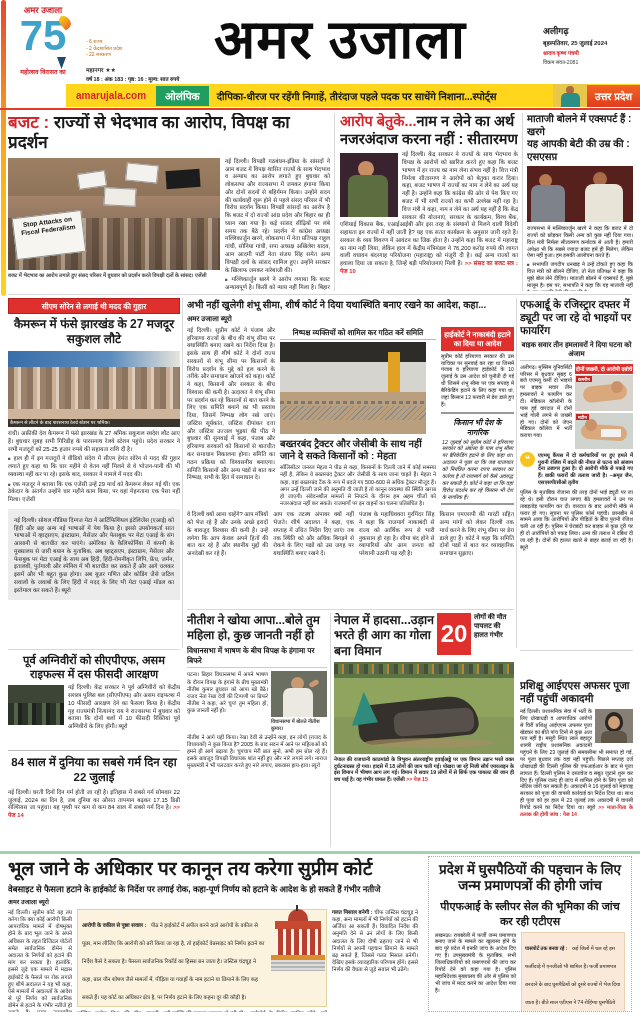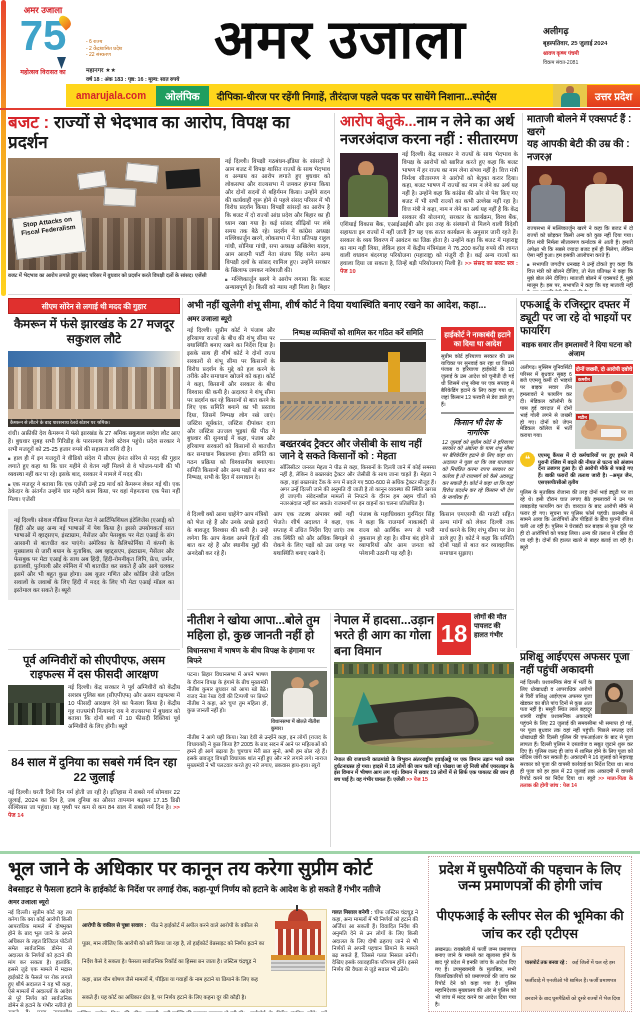--- a/index.html
+++ b/index.html
@@ -115,21 +115,21 @@
       <span>नई दिल्ली। केंद्र सरकार ने राज्यों के साथ भेदभाव के विपक्ष के आरोपों को खारिज करते हुए कहा कि बजट भाषण में हर राज्य का नाम लेना संभव नहीं है। वित्त मंत्री निर्मला सीतारमण ने आरोपों को बेतुका करार दिया। कहा, बजट भाषण में राज्यों का नाम न लेने का अर्थ यह नहीं है। उन्होंने कहा कि कांग्रेस की ओर से पेश किए गए बजट में भी सभी राज्यों का कभी उल्लेख नहीं रहा है।</span>
       <span>वित्त मंत्री ने कहा, नाम न लेने का अर्थ यह नहीं है कि केंद्र सरकार की योजनाएं, सरकार के कार्यक्रम, विश्व बैंक, एशियाई विकास बैंक, एआईआईबी और इस तरह के संस्थानों से मिलने वाली विदेशी सहायता इन राज्यों में नहीं जाती है? यह एक सतत कार्यक्रम के अनुसार जारी रहते हैं। सरकार के व्यय विवरण में आवंटन का जिक्र होता है। उन्होंने कहा कि बजट में महाराष्ट्र का नाम नहीं लिया, लेकिन हाल में केंद्रीय मंत्रिमंडल ने 76,200 करोड़ रुपये की लागत वाली वधावन बंदरगाह परियोजना (महाराष्ट्र) को मंजूरी दी है। कई अन्य राज्यों का हवाला दिया जा सकता है, जिन्हें बड़ी परियोजनाएं मिली हैं।</span>
       <span class="red b">&gt;&gt; संसद का बजट सत्र : पेज 10</span>
     </div>
   </div>
   <div class="abs vline" style="left:522px;top:113px;height:178px"></div>
 
   <div class="abs ovh" style="left:527px;top:113px;width:106px;height:178px">
     <div class="xb" style="font-size:10px;line-height:1.25">
       <div>माताजी बोलने में एक्सपर्ट हैं : खरगे</div>
-      <div>यह आपकी बेटी की उम्र की : नजरअ़</div>
+      <div>यह आपकी बेटी की उम्र की : एसएसप़</div>
     </div>
     <div class="ph" style="width:106px;height:56px;margin-top:3px;background:#56201d">
       <div class="abs" style="left:12px;top:8px;width:13px;height:13px;border-radius:50%;background:#b57a52"></div>
       <div class="abs" style="left:4px;top:19px;width:34px;height:37px;border-radius:7px 7px 0 0;background:#7d828b"></div>
       <div class="abs" style="left:66px;top:6px;width:14px;height:14px;border-radius:50%;background:#a96a48"></div>
       <div class="abs" style="left:58px;top:18px;width:38px;height:38px;border-radius:8px 8px 0 0;background:#e9e4d8"></div>
     </div>
     <div class="j t52" style="margin-top:3px">
       <div>राज्यसभा में मल्लिकार्जुन खरगे ने कहा कि बजट में दो राज्यों को छोड़कर किसी अन्य को कुछ नहीं दिया गया। वित्त मंत्री निर्मला सीतारमण कर्नाटक से आती हैं। हमारी अपेक्षा भी कि सबसे ज्यादा बजट हमें ही मिलेगा, लेकिन ऐसा नहीं हुआ। हम इसकी आलोचना करते हैं।</div>
       <div class="blt" style="margin-top:2px">सभापति जगदीप धनखड़ ने उन्हें टोकते हुए कहा कि वित्त मंत्री को बोलने दीजिए, तो नेता प्रतिपक्ष ने कहा कि मुझे बोल लेने दीजिए। माताजी बोलने में एक्सपर्ट हैं, मुझे मालूम है। इस पर, सभापति ने कहा कि यह माताजी नहीं है, यह आपकी बेटी की उम्र की है।</div>
@@ -239,21 +239,21 @@
         <div class="t5 gray b" style="margin-top:1px">विधानसभा में बोलते नीतीश कुमार।</div>
       </div>
     </div>
     <div class="j t54" style="margin-top:2px">नीतीश ने आगे यही किया। रेखा देवी से उन्होंने कहा, इन लोगों (राजद के विधायकों) ने कुछ किया है? 2005 के बाद सदन में आने पर महिलाओं को हमने ही आगे बढ़ाया है। चुपचाप मेरी बात सुनो, अभी हम बोल रहे हैं। इसके बावजूद विपक्षी विधायक शांत नहीं हुए और नारे लगाने लगे। नाराज मुख्यमंत्री ने भी पलटवार करते हुए नारे लगाए, बकवास हाय-हाय। ब्यूरो</div>
   </div>
   <div class="abs vline" style="left:330px;top:613px;height:234px"></div>
 
   <div class="abs ovh" style="left:334px;top:613px;width:180px;height:234px">
     <div class="flex" style="align-items:flex-start">
       <div class="xb grow" style="font-size:12.2px;line-height:1.25;padding-right:3px">नेपाल में हादसा...उड़ान भरते ही आग का गोला बना विमान</div>
-      <div class="tagred" style="width:34px;height:42px;font-size:24px;line-height:42px;flex:none">18</div>
+      <div class="tagred" style="width:34px;height:42px;font-size:24px;line-height:42px;flex:none">20</div>
       <div class="b" style="width:40px;flex:none;font-size:6.8px;line-height:1.3;padding-left:3px">लोगों की मौत पायलट की हालत गंभीर</div>
     </div>
     <div class="ph" style="width:180px;height:92px;margin-top:3px;background:linear-gradient(180deg,#5d7345 0 16px,#8fa55e 16px 55px,#86985a 55px 100%)">
       <div class="abs" style="left:0;top:2px;right:0;height:10px;background:repeating-linear-gradient(90deg,#3d4a33 0 4px,#6a7d4b 4px 8px,#d28a2a 8px 10px,#55624a 10px 15px);opacity:.8"></div>
       <div class="abs" style="left:24px;top:38px;width:120px;height:40px;background:#34302b;border-radius:10px 30px 12px 14px;transform:rotate(-6deg)"></div>
       <div class="abs" style="left:60px;top:48px;width:80px;height:24px;background:#57504a;border-radius:8px;transform:rotate(-4deg)"></div>
       <div class="abs" style="left:18px;top:30px;width:26px;height:34px;background:#2f8c7c;clip-path:polygon(0 100%,45% 0,100% 90%)"></div>
       <div class="abs" style="left:30px;bottom:6px;right:20px;height:10px;background:#a58f63;border-radius:50%;opacity:.7"></div>
     </div>
     <div class="j t52" style="margin-top:2px">
@@ -275,21 +275,21 @@
 
   <div class="abs ovh" style="left:8px;top:750px;width:172px;height:97px;border-top:1px solid #bbb;border-bottom:1px solid #bbb;padding-top:4px">
     <div class="xb c" style="font-size:11.5px;line-height:1.3">84 साल में दुनिया का सबसे गर्म दिन रहा 22 जुलाई</div>
     <div class="j t58" style="margin-top:4px">
       <span>नई दिल्ली। धरती दिनों दिन गर्म होती जा रही है। इतिहास में सबसे गर्म सोमवार 22 जुलाई, 2024 का दिन है, जब दुनिया का औसत तापमान बढ़कर 17.15 डिग्री सेल्सियस जा पहुंचा। यह पृथ्वी पर कम से कम 84 साल में सबसे गर्म दिन है।</span>
       <span class="red b">&gt;&gt; पेज 14</span>
     </div>
   </div>
 
   <div class="abs hline" style="left:520px;top:650px;width:113px"></div>
-  <div class="abs ovh" style="left:520px;top:650px;width:113px;height:192px">
+  <div class="abs ovh" style="left:520px;top:679px;width:113px;height:192px">
     <div class="xb" style="font-size:10.4px;line-height:1.25">प्रशिक्षु आईएएस अफसर पूजा नहीं पहुंचीं अकादमी</div>
     <div class="j t52" style="margin-top:3px">
       <span class="ph" style="float:right;width:38px;height:34px;margin:1px 0 1px 3px;background:#857f75;display:block">
         <span class="abs" style="left:10px;top:3px;width:18px;height:20px;border-radius:50% 50% 45% 45%;background:#2c2620"></span>
         <span class="abs" style="left:13px;top:7px;width:12px;height:13px;border-radius:50%;background:#cfa07a"></span>
         <span class="abs" style="left:6px;top:22px;width:26px;height:12px;border-radius:6px 6px 0 0;background:#5f5648"></span>
       </span>
       <span>नई दिल्ली। प्रशासनिक सेवा में भर्ती के लिए धोखाधड़ी व आपराधिक आरोपों से घिरीं प्रशिक्षु आईएएस अफसर पूजा खेडकर का बीते पांच दिनों से कुछ अता पता नहीं है। मसूरी स्थित लाल बहादुर शास्त्री राष्ट्रीय प्रशासनिक अकादमी पहुंचने के लिए 23 जुलाई की समयसीमा भी समाप्त हो गई, पर पूजा बुधवार तक वहां नहीं पहुंचीं।</span>
       <span>पिछले सप्ताह दर्ज धोखाधड़ी की दिल्ली पुलिस की एफआईआर के बाद से पूजा लापता हैं। दिल्ली पुलिस ने दस्तावेज व सबूत जुटाने शुरू कर दिए हैं। पुलिस जल्द ही जांच में शामिल होने के लिए पूजा को नोटिस जारी कर सकती है। अकादमी ने 16 जुलाई को महाराष्ट्र सरकार को पूजा की वापसी कार्रवाई का निर्देश दिया था। साथ ही पूजा को हर हाल में 23 जुलाई तक अकादमी में वापसी रिपोर्ट करने का निर्देश दिया था। ब्यूरो</span>
       <span class="red b">&gt;&gt; माता-पिता के तलाक की होगी जांच : पेज 14</span>
@@ -325,21 +325,21 @@
       </div>
       <div class="j t54" style="width:86px;flex:none">
         <span class="b">गलत मिसाल बनेगी :</span>
         <span>चीफ जस्टिस चंद्रचूड़ ने कहा, अन्य मामलों में भी निर्णयों को हटाने की अर्जियां आ सकती हैं। विवादित निर्देश की अनुमति देने से उन लोगों के लिए किसी अदालत के लिए दोषी ठहराए जाने से भी निर्णयों से अपनी पहचान छिपाने के मामले बढ़ सकते हैं, जिससे गलत मिसाल बनेगी। देखिए इसके व्यावहारिक परिणाम होंगे। इससे निर्णय की वैधता से जुड़े सवाल भी उठेंगे।</span>
       </div>
     </div>
   </div>
 
   <div class="abs ovh" style="left:428px;top:856px;width:204px;height:156px;border:1.5px dotted #c9a0a0;padding:5px 6px;box-sizing:border-box">
     <div class="xb c" style="font-size:13.6px;line-height:1.2">प्रदेश में घुसपैठियों की पहचान के लिए जन्म प्रमाणपत्रों की होगी जांच</div>
-    <div class="b c" style="font-size:13px;margin-top:11px">पीएफआई के स्लीपर सेल की भूमिका की जांच कर रही एटीएस</div>
+    <div class="b c" style="font-size:11px;margin-top:3px">पीएफआई के स्लीपर सेल की भूमिका की जांच कर रही एटीएस</div>
     <div class="flex" style="margin-top:4px;gap:5px">
       <div class="j t52 grow">लखनऊ। रायबरेली में फर्जी जन्म प्रमाणपत्र बनाए जाने के मामले का खुलासा होने के बाद पूरे प्रदेश में इनकी जांच के आदेश दिए गए हैं। उपमुख्यमंत्री के मुताबिक, सभी जिलाधिकारियों को प्रमाणपत्रों की जांच कर रिपोर्ट देने को कहा गया है। पुलिस महानिदेशक मुख्यालय की ओर से पुलिस को भी जांच में मदद करने का आदेश दिया गया है।</div>
       <div class="boxpeach" style="width:96px;flex:none;padding:3px">
         <span class="b t5">पासपोर्ट तक बनवा रहे :</span>
         <span class="j t5">कई जिलों में चल रहे इस फर्जीवाड़े में एनजीओ भी शामिल हैं। फर्जी प्रमाणपत्र बनवाने के बाद घुसपैठियों को दूसरे राज्यों में भेज दिया जाता है। बीते साल एटीएस ने 74 रोहिंग्या घुसपैठिये पकड़े थे। एडीजी कानून-व्यवस्था ने बताया कि फर्जी जन्म प्रमाण पत्र के अलावा ये घुसपैठिए पासपोर्ट समेत भारतीय नागरिकता प्रमाणित करने वाले सरकारी दस्तावेज बनवा रहे हैं। पूर्व में भी बांग्लादेशी और रोहिंग्या घुसपैठियों के फर्जी दस्तावेज बनाने के मामले सामने आ चुके हैं।</span>
       </div>
     </div>
 
   </div>
 

